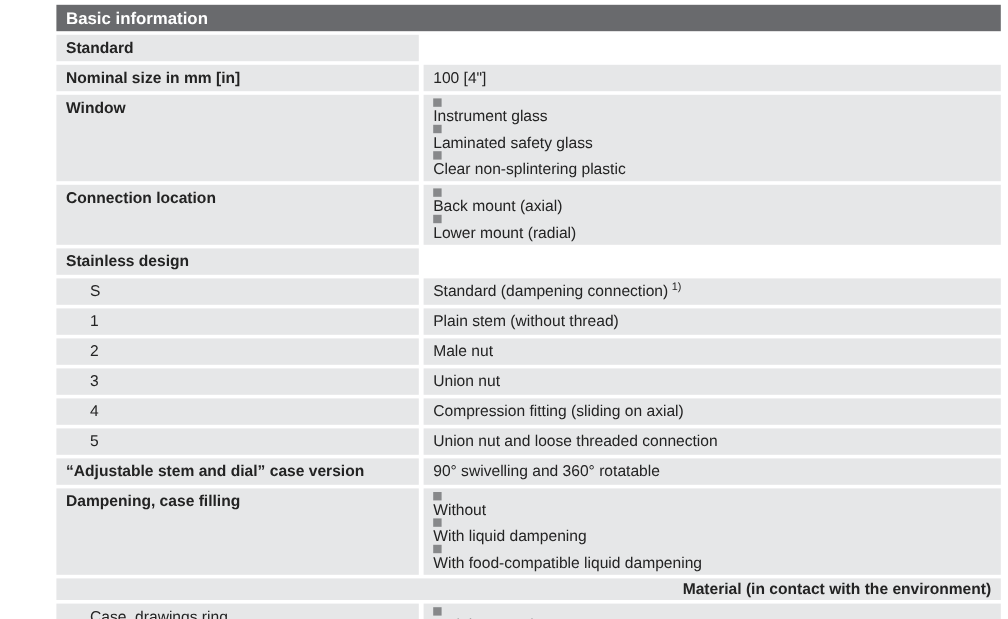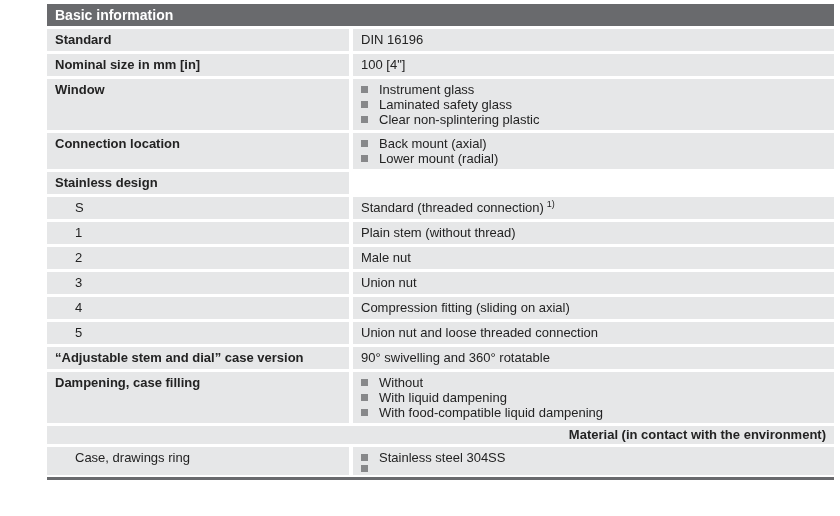--- a/index.html
+++ b/index.html
@@ -49,22 +49,23 @@
   .row.section .label {
     flex: 1 1 auto;
     width: auto;
     margin-right: 0;
     padding-top: 1px;
     padding-bottom: 1px;
     text-align: right;
   }
   .bullet-line {
     display: flex;
-    align-items: center;
+    align-items: flex-start;
     line-height: 15px;
+    flex-direction: column;
   }
   .bullet {
     display: inline-block;
     width: 7px;
     height: 7px;
     background: var(--bullet-color, #87888a);
     margin-right: 11px;
     flex: 0 0 7px;
   }
   sup.footnote {
@@ -82,21 +83,20 @@
 </head>
 <body>
 
 <div class="spec-table">
   <div class="table-header">
     <span>Basic information</span>
   </div>
   <div id="rows">
       <div class="row">
         <div class="cell label">Standard</div>
-        <div class="cell value"><span>DIN 16196</span></div>
       </div>
       <div class="row">
         <div class="cell label">Nominal size in mm [in]</div>
         <div class="cell value"><span>100 [4"]</span></div>
       </div>
       <div class="row">
         <div class="cell label">Window</div>
         <div class="cell value">
           <div class="bullet-line">
             <span class="bullet"></span>
@@ -123,21 +123,21 @@
             <span class="bullet"></span>
             <span>Lower mount (radial)</span>
           </div>
         </div>
       </div>
       <div class="row">
         <div class="cell label">Stainless design</div>
       </div>
       <div class="row">
         <div class="cell label indent">S</div>
-        <div class="cell value"><span>Standard (threaded connection)</span><sup class="footnote">1)</sup></div>
+        <div class="cell value"><span>Standard (dampening connection)</span><sup class="footnote">1)</sup></div>
       </div>
       <div class="row">
         <div class="cell label indent">1</div>
         <div class="cell value"><span>Plain stem (without thread)</span></div>
       </div>
       <div class="row">
         <div class="cell label indent">2</div>
         <div class="cell value"><span>Male nut</span></div>
       </div>
       <div class="row">

